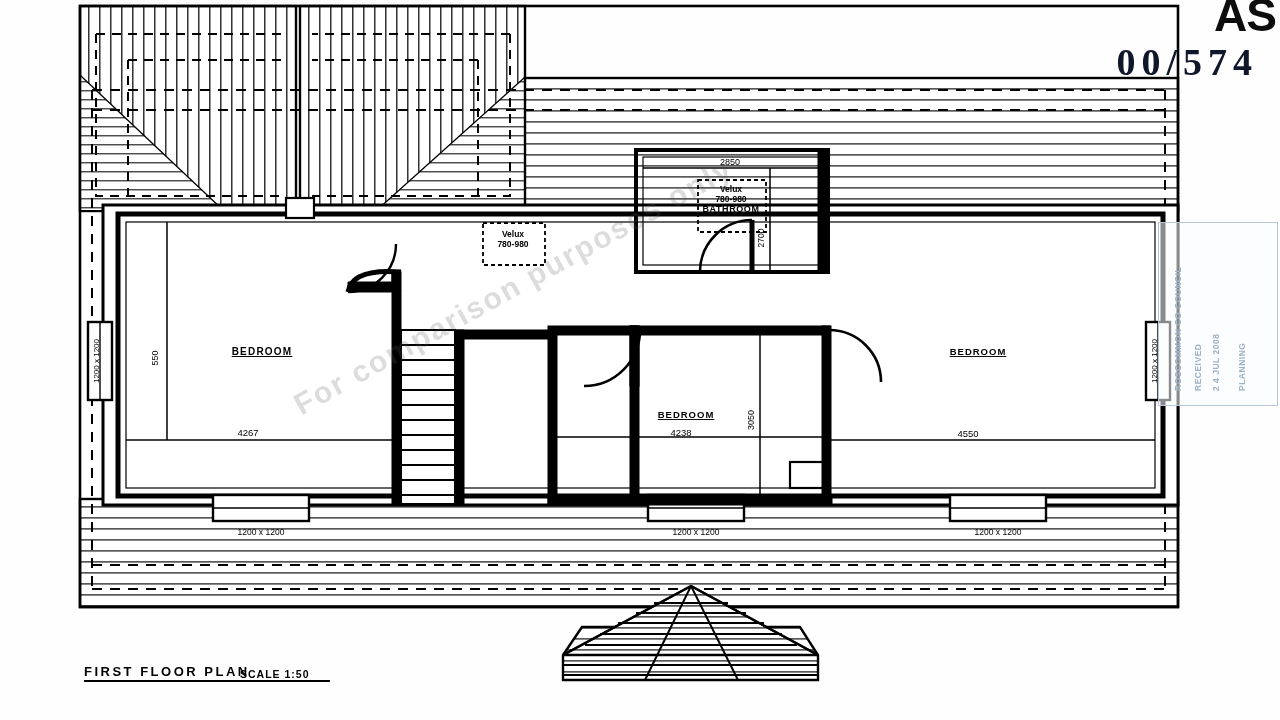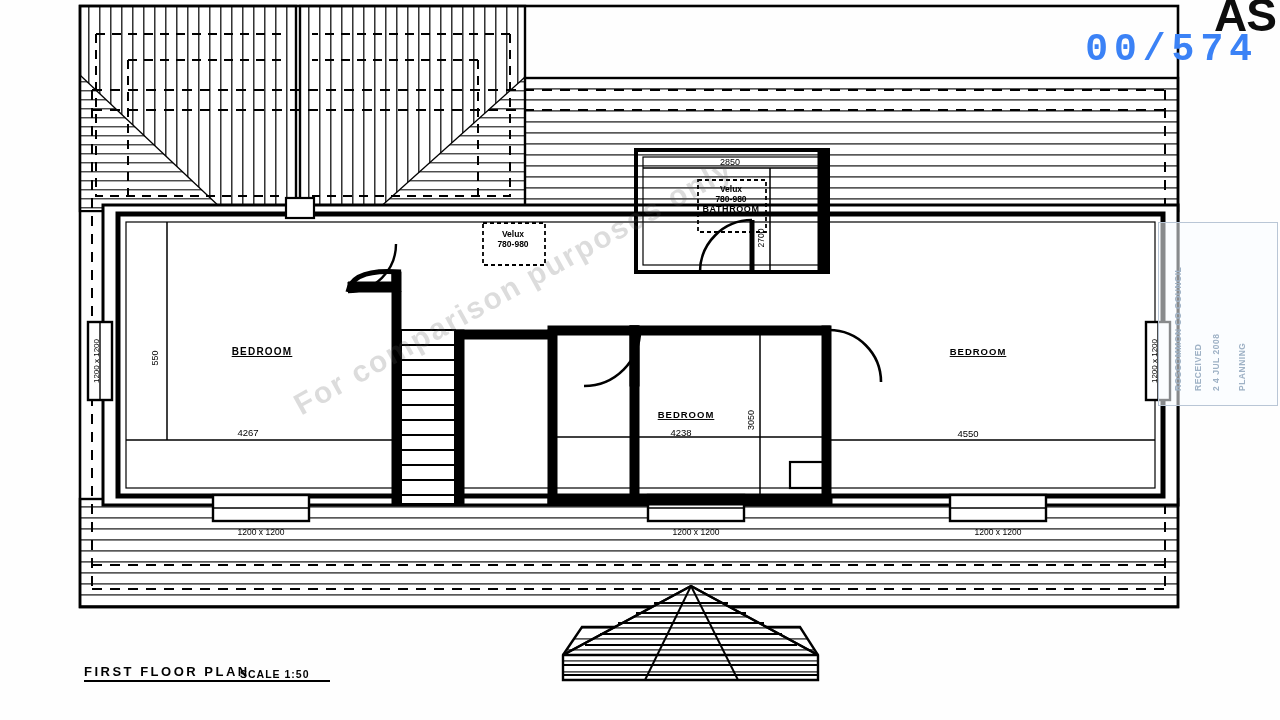--- a/index.html
+++ b/index.html
@@ -1,23 +1,23 @@
 <!DOCTYPE html>
 <html><head>
 <meta charset="utf-8">
 <style>
   html,body{margin:0;padding:0;background:#ffffff;}
   body{width:1280px;height:720px;overflow:hidden;
        font-family:"Liberation Sans", sans-serif;}
   #stage{position:relative;width:1280px;height:720px;background:#fefefe;}
   #stage svg{position:absolute;left:0;top:0;}
 
-  .ref{font-family:Liberation Mono, monospace;font-weight:bold;
-       font-size:38px;letter-spacing:6px;color:#3b82f6;
-       position:absolute;right:22px;top:28px;}
+  .ref{font-family:Liberation Serif, serif;font-weight:bold;
+       font-size:38px;letter-spacing:6px;color:#0f172a;
+       position:absolute;right:22px;top:40px;}
   .asmark{position:absolute;right:4px;top:-12px;font-size:46px;
           font-weight:bold;color:#0d0d0d;letter-spacing:-1px;}
 
   .stamp{position:absolute;left:1158px;top:222px;width:118px;height:182px;
          border:1.5px solid #b9c6d6;background:rgba(248,251,255,.55);}
   .stamp span{position:absolute;transform-origin:0 0;
               transform:rotate(-90deg);white-space:nowrap;
               font-size:8.5px;color:#9fb2c6;font-weight:bold;
               letter-spacing:.5px;}
   .s1{left:14px;top:168px;}

